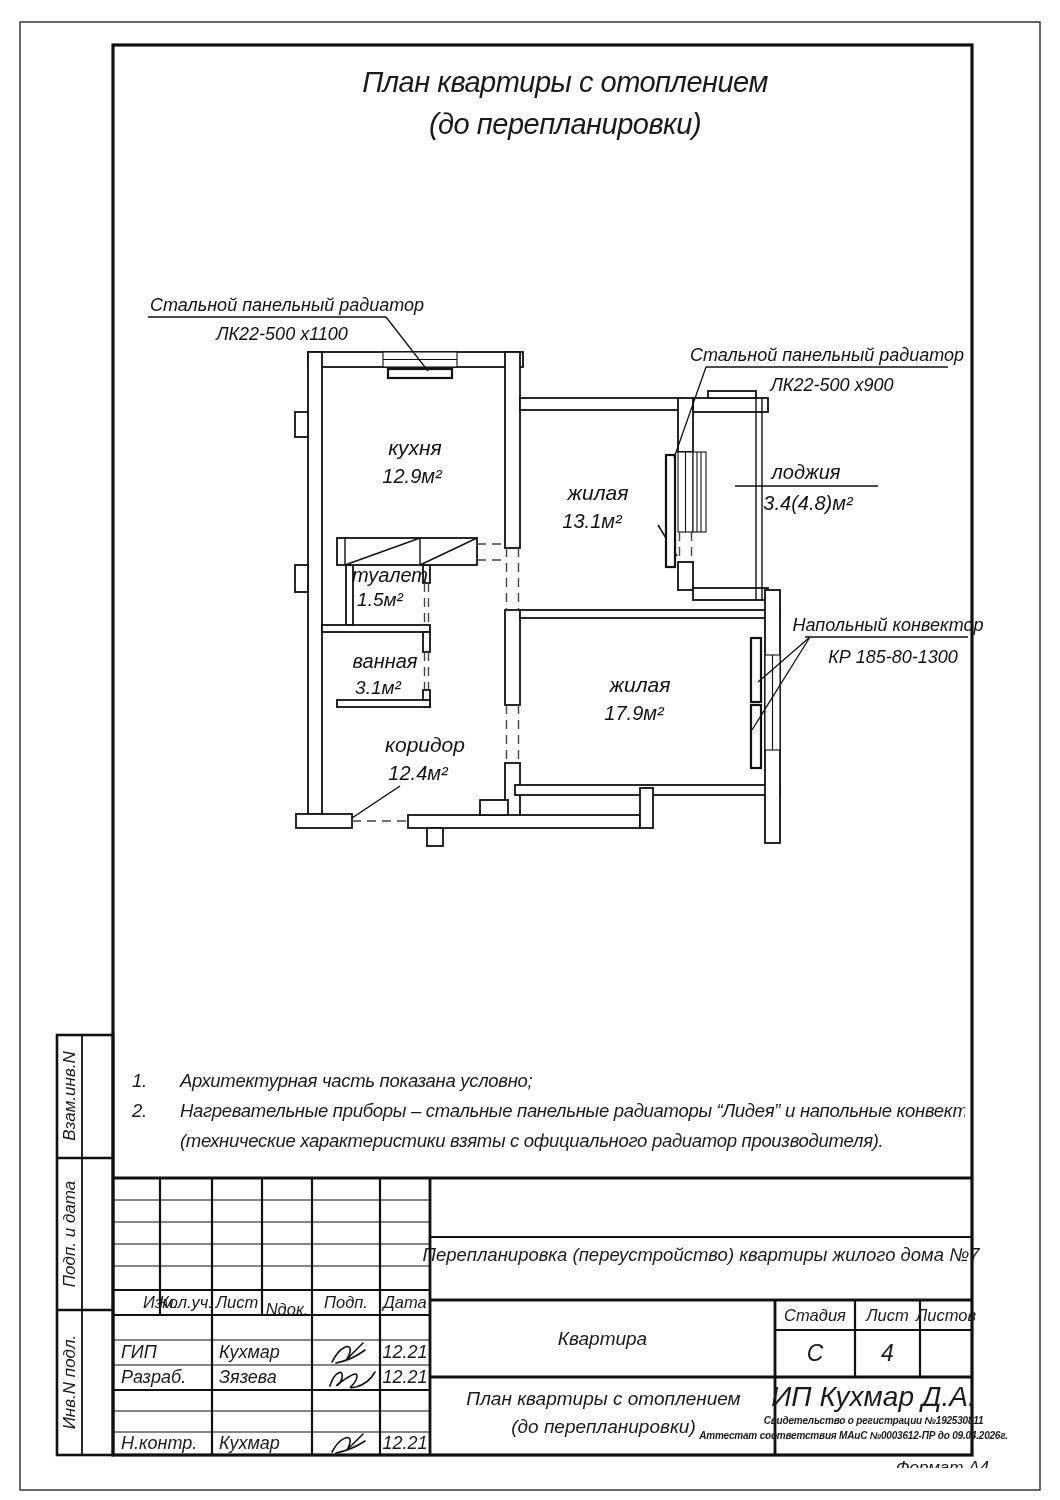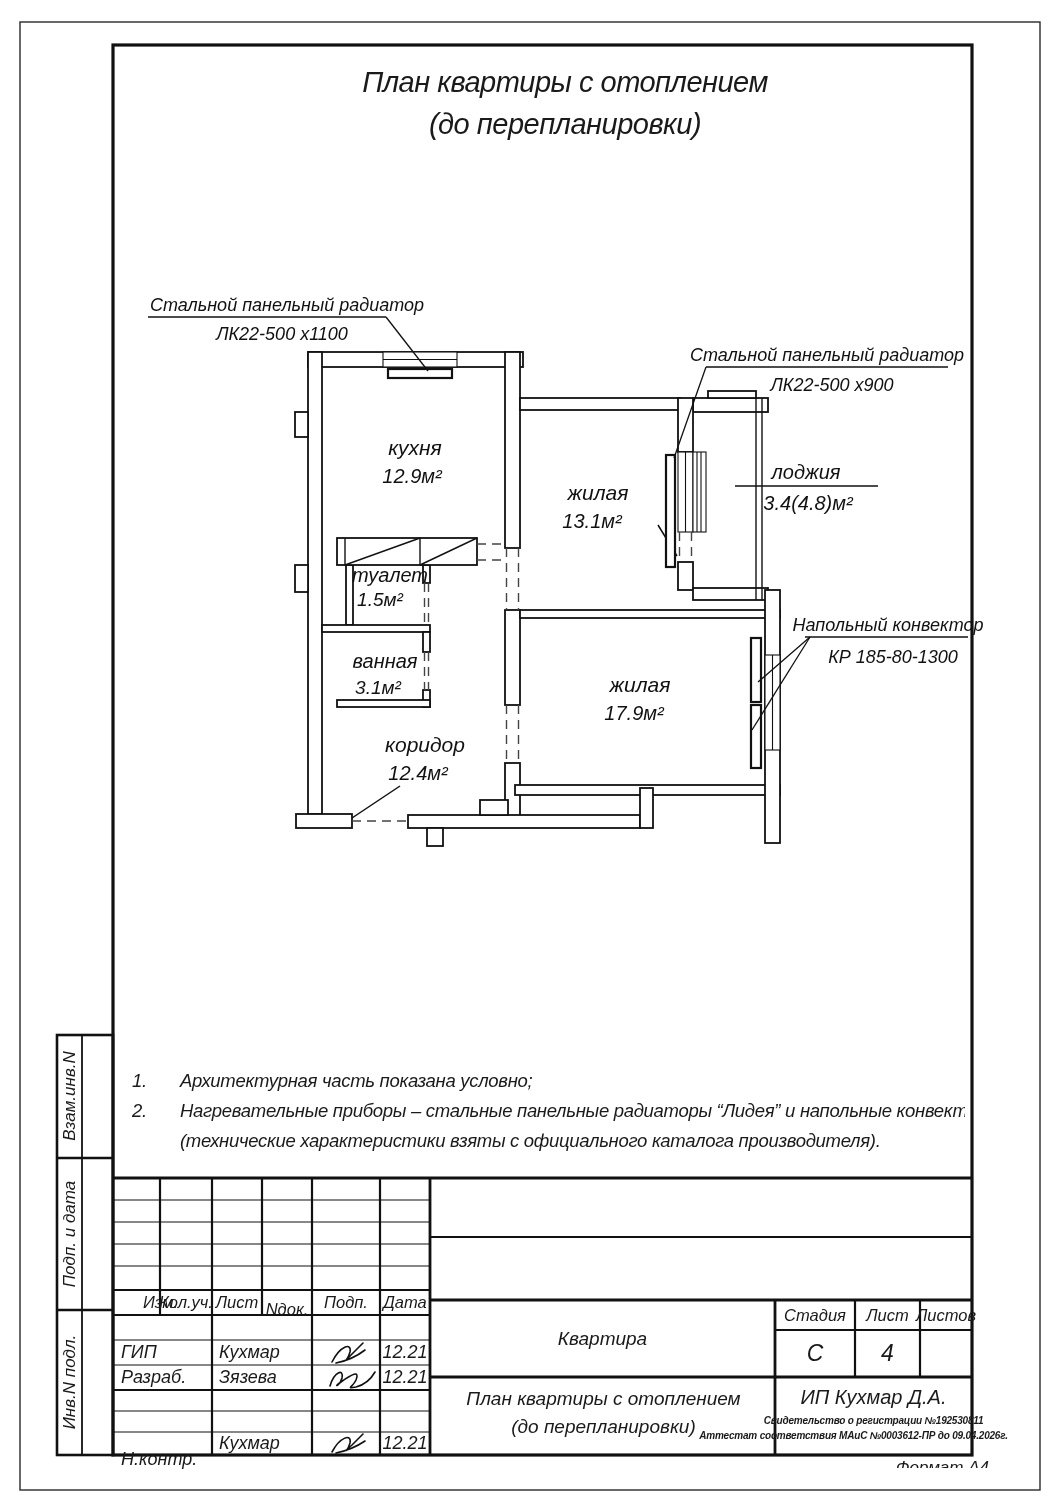--- a/index.html
+++ b/index.html
@@ -205,55 +205,56 @@
   </svg>
 
   <div class="txt title-line" style="left:200px;top:62px;width:730px;height:40px;">План квартиры с отоплением</div>
   <div class="txt title-line" style="left:200px;top:104px;width:730px;height:40px;">(до перепланировки)</div>
 
   <div class="clip" style="position:absolute;left:120px;top:1066px;width:845px;height:86px;">
     <div class="txt note-line left" style="left:12px;top:0;width:40px;height:30px;">1.</div>
     <div class="txt note-line left" style="left:60px;top:0;width:780px;height:30px;">Архитектурная часть показана условно;</div>
     <div class="txt note-line left" style="left:12px;top:30px;width:40px;height:30px;">2.</div>
     <div class="txt note-line left" style="left:60px;top:30px;width:785px;height:30px;">Нагревательные приборы – стальные панельные радиаторы “Лидея” и напольные конвекторы “TECHNO”</div>
-    <div class="txt note-line left" style="left:60px;top:60px;width:785px;height:30px;">(технические характеристики взяты с официального каталога производителя).</div>
+    <div class="txt note-line left" style="left:60px;top:60px;width:785px;height:30px;">(технические характеристики взяты с официального радиатор производителя).</div>
   </div>
 
   <div class="txt tb-hdr" style="left:113px;top:1292px;width:47px;height:21px;padding-left:24px;">Изм.</div>
   <div class="txt tb-hdr" style="left:160px;top:1292px;width:52px;height:21px;">Кол.уч.</div>
   <div class="txt tb-hdr" style="left:212px;top:1292px;width:50px;height:21px;">Лист</div>
   <div class="txt tb-hdr" style="left:262px;top:1292px;width:50px;height:34px;">Nдок.</div>
   <div class="txt tb-hdr" style="left:312px;top:1292px;width:68px;height:21px;border-radius:6px;">Подп.</div>
   <div class="txt tb-hdr" style="left:380px;top:1292px;width:50px;height:21px;">Дата</div>
 
   <div class="txt tb-role left" style="left:121px;top:1341px;width:88px;height:23px;">ГИП</div>
   <div class="txt tb-role left" style="left:219px;top:1341px;width:92px;height:23px;">Кухмар</div>
   <div class="txt tb-role" style="left:380px;top:1341px;width:50px;height:23px;">12.21</div>
 
   <div class="txt tb-role left" style="left:121px;top:1366px;width:88px;height:23px;">Разраб.</div>
   <div class="txt tb-role left" style="left:219px;top:1366px;width:92px;height:23px;">Зязева</div>
   <div class="txt tb-role" style="left:380px;top:1366px;width:50px;height:23px;">12.21</div>
 
-  <div class="txt tb-role left" style="left:121px;top:1432px;width:88px;height:22px;margin-top:16px;">Н.контр.</div>
+  <div class="txt tb-role left" style="left:121px;top:1432px;width:88px;height:22px;">Н.контр.</div>
   <div class="txt tb-role left" style="left:219px;top:1432px;width:92px;height:22px;">Кухмар</div>
   <div class="txt tb-role" style="left:380px;top:1432px;width:50px;height:22px;">12.21</div>
 
+  <div class="txt doc-title" style="left:434px;top:1241px;width:534px;height:27px;">Перепланировка (переустройство) квартиры  жилого дома №7</div>
 
   <div class="txt" style="left:430px;top:1300px;width:345px;height:77px;font-size:19px;">Квартира</div>
   <div class="txt tb-hdr" style="left:775px;top:1303px;width:80px;height:25px;">Стадия</div>
   <div class="txt tb-hdr" style="left:855px;top:1303px;width:65px;height:25px;">Лист</div>
   <div class="txt tb-hdr" style="left:920px;top:1303px;width:52px;height:25px;">Листов</div>
   <div class="txt" style="left:775px;top:1331px;width:80px;height:44px;font-size:23px;">С</div>
   <div class="txt" style="left:855px;top:1331px;width:65px;height:44px;font-size:23px;">4</div>
   <div class="txt" style="left:920px;top:1331px;width:52px;height:44px;font-size:23px;"></div>
 
   <div class="txt" style="left:432px;top:1385px;width:343px;height:28px;font-size:19px;">План квартиры с отоплением</div>
   <div class="txt" style="left:432px;top:1413px;width:343px;height:28px;font-size:19px;">(до перепланировки)</div>
 
-  <div class="txt" style="left:777px;top:1384px;width:193px;height:26px;font-size:20px;">ИП Кухмар Д.А.</div>
+  <div class="txt" style="left:777px;top:1384px;width:193px;height:26px;font-size:28px;">ИП Кухмар Д.А.</div>
   <div class="txt cert" style="left:777px;top:1414px;width:193px;height:13px;">Свидетельство о регистрации №192530811</div>
   <div class="txt cert" style="left:777px;top:1429px;width:153px;height:13px;">Аттестат соответствия МАиС №0003612-ПР до 09.04.2026г.</div>
 
   <div class="vlabel" style="left:8px;top:1084px;width:123px;height:24px;">Взам.инв.N</div>
   <div class="vlabel" style="left:-6px;top:1222px;width:151px;height:24px;">Подп. и дата</div>
   <div class="vlabel" style="left:-3px;top:1370px;width:145px;height:24px;">Инв.N подл.</div>
 
   <div class="clip" style="position:absolute;left:880px;top:1457px;width:125px;height:11px;">
     <div class="txt" style="left:0;top:0;width:125px;height:22px;font-size:17px;">Формат А4</div>
   </div>

